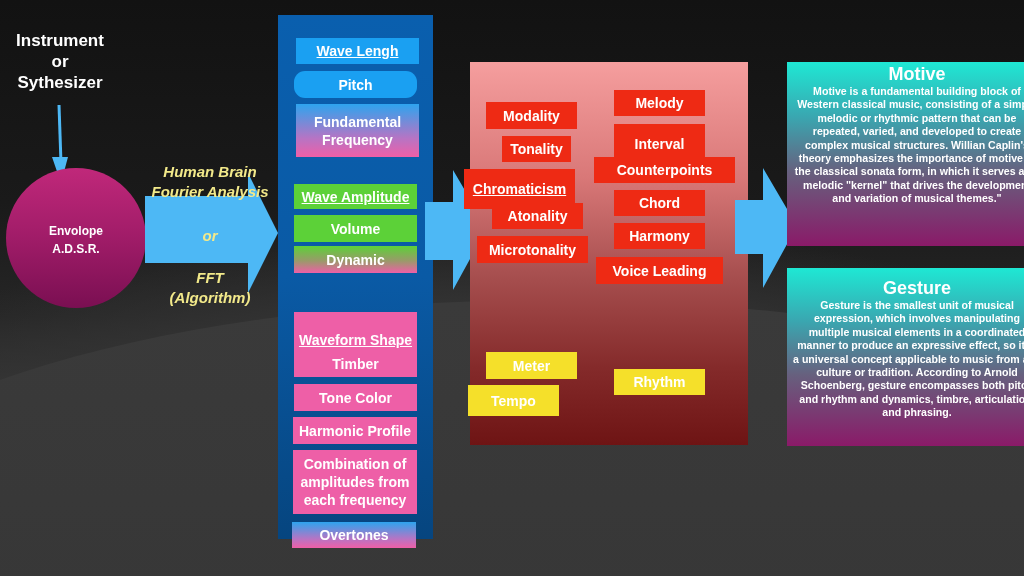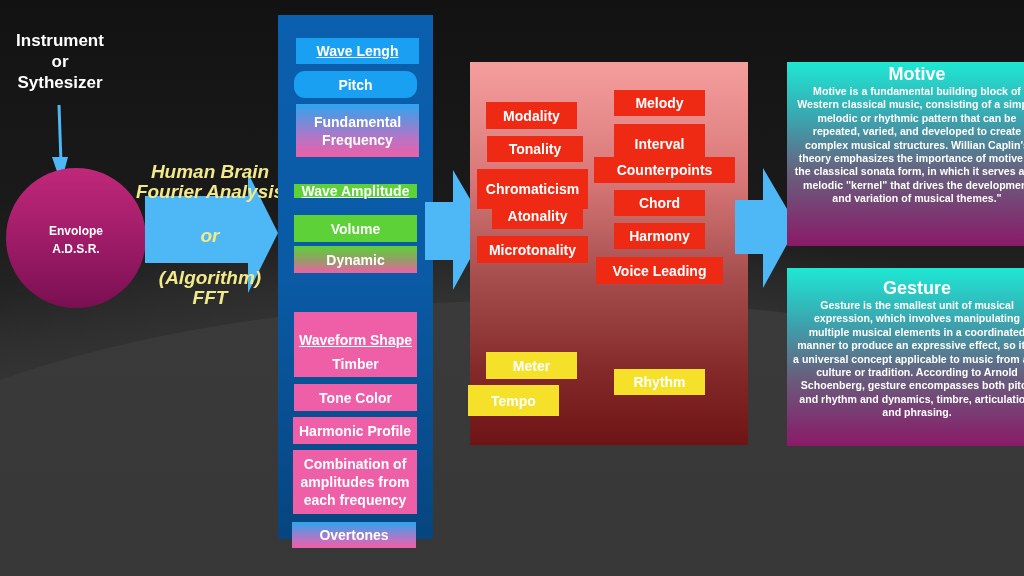--- a/index.html
+++ b/index.html
@@ -28,21 +28,21 @@
   .source-label { left: 0; top: 30px; width: 120px; font-size: 17px; line-height: 21px; text-align: center; }
   .down-arrow { left: 48px; top: 105px; width: 24px; height: 80px; }
   .sound {
     left: 6px; top: 168px; width: 140px; height: 140px; border-radius: 50%;
     background: linear-gradient(to bottom, #c0287a 0%, #a01c68 50%, #7a0f52 100%);
     display: flex; flex-direction: column; align-items: center; justify-content: center;
   }
   .sound-title { font-size: 28px; line-height: 32px; margin-top: -6px; }
   .sound-sub { font-size: 12px; line-height: 18px; text-align: center; margin-top: 4px; }
 
-  .process-text { color: #f2e98a; font-style: italic; font-size: 19px; text-align: center; line-height: 20px; }
+  .process-text { color: #f2e98a; font-style: italic; font-size: 15px; text-align: center; line-height: 20px; }
 
   
   .col1 {
     left: 278px; top: 15px; width: 155px; height: 524px;
     background: linear-gradient(to bottom, #0a5fae 0%, #0a5aa5 50%, #06457f 100%);
   }
   .chip {
     position: absolute; display: flex; align-items: center; justify-content: center; text-align: center;
     font-size: 14px; line-height: 18px; color: #fff;
   }
@@ -96,50 +96,50 @@
 <svg class="abs" style="left:145px; top:173px; width:135px; height:120px;" viewBox="0 0 135 120">
   <polygon points="0,23 103,23 103,0 133,60 103,120 103,90 0,90" fill="#4db8f5"></polygon>
 </svg>
 
 <div class="abs process-text" style="left:135px; top:162px; width:150px;">
   <div>Human Brain</div>
   <div>Fourier Analysis</div>
 </div>
 <div class="abs process-text" style="left:135px; top:226px; width:150px;">or</div>
 <div class="abs process-text" style="left:135px; top:268px; width:150px;">
+  <div>FFT</div>
   <div>(Algorithm)</div>
-  <div>FFT</div>
 </div>
 
 <div class="abs col1"></div>
 
 <div class="chip blue-chip u" style="left:296px; top:38px; width:123px; height:26px;">Wave Lengh</div>
 <div class="chip blue-chip" style="left:294px; top:71px; width:123px; height:27px;border-radius:11px;">Pitch</div>
 <div class="chip bp-chip" style="left:296px; top:104px; width:123px; height:53px;">Fundamental Frequency</div>
 
-<div class="chip green-chip u" style="left:294px; top:184px; width:123px; height:14px;">Wave Amplitude</div>
+<div class="chip green-chip u" style="left:294px; top:184px; width:123px; height:25px;">Wave Amplitude</div>
 <div class="chip green-chip" style="left:294px; top:215px; width:123px; height:27px;">Volume</div>
 <div class="chip gp-chip" style="left:294px; top:246px; width:123px; height:27px;">Dynamic</div>
 
 <div class="chip pink-chip u" style="left:294px; top:312px; width:123px; height:56px;">Waveform Shape</div>
 <div class="chip pink-chip" style="left:294px; top:350px; width:123px; height:27px;">Timber</div>
 <div class="chip pink-chip" style="left:294px; top:384px; width:123px; height:27px;">Tone Color</div>
 <div class="chip pink-chip" style="left:293px; top:417px; width:124px; height:27px;">Harmonic Profile</div>
 <div class="chip pink-chip" style="left:293px; top:450px; width:124px; height:64px; padding:0 4px;">Combination of amplitudes from each frequency</div>
 <div class="chip bp-chip" style="left:292px; top:522px; width:124px; height:26px;">Overtones</div>
 
 <svg class="abs" style="left:425px; top:170px; width:65px; height:125px;" viewBox="0 0 65 125">
   <polygon points="0,32 28,32 28,0 62,58 28,120 28,90 0,90" fill="#4db8f5"></polygon>
 </svg>
 
 <div class="abs col2"></div>
 
 <div class="chip red-chip" style="left:486px; top:102px; width:91px; height:27px;">Modality</div>
-<div class="chip red-chip" style="left:487px; top:136px; width:96px; height:26px;">Tonality</div>
-<div class="chip red-chip" style="left:477px; top:169px; width:111px; height:40px;">Chromaticism</div>
+<div class="chip red-chip" style="left:502px; top:136px; width:69px; height:26px;">Tonality</div>
+<div class="chip red-chip" style="left:464px; top:169px; width:111px; height:40px;text-decoration:underline;">Chromaticism</div>
 <div class="chip red-chip" style="left:492px; top:203px; width:91px; height:26px;">Atonality</div>
 <div class="chip red-chip" style="left:477px; top:236px; width:111px; height:27px;">Microtonality</div>
 
 <div class="chip red-chip" style="left:614px; top:90px; width:91px; height:26px;">Melody</div>
 <div class="chip red-chip" style="left:614px; top:124px; width:91px; height:40px;">Interval</div>
 <div class="chip red-chip" style="left:594px; top:157px; width:141px; height:26px;">Counterpoints</div>
 <div class="chip red-chip" style="left:614px; top:190px; width:91px; height:26px;">Chord</div>
 <div class="chip red-chip" style="left:614px; top:223px; width:91px; height:26px;">Harmony</div>
 <div class="chip red-chip" style="left:596px; top:257px; width:127px; height:27px;">Voice Leading</div>
 

